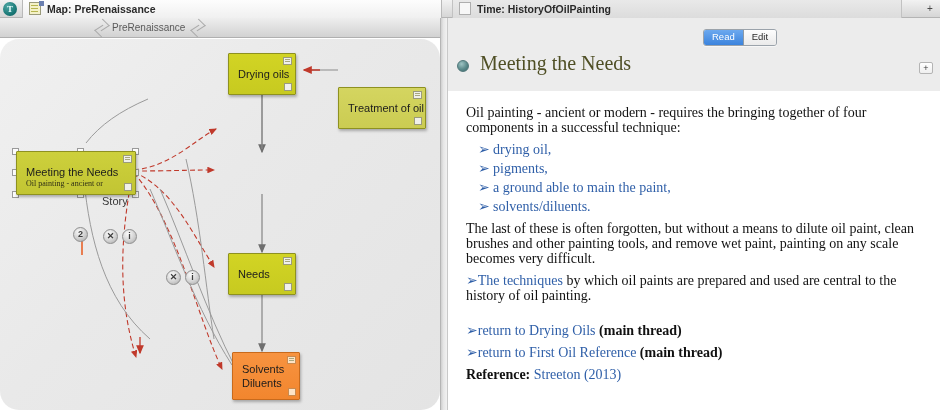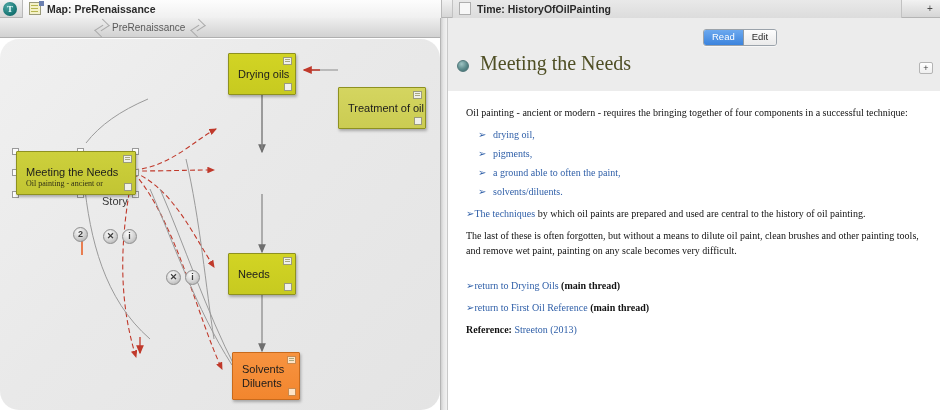--- a/index.html
+++ b/index.html
@@ -300,21 +300,21 @@
     font-size: 9px; line-height: 10px;
     text-align: center; color: #3c3c3c;
   }
   .doc {
     position: absolute; left: 0; top: 73px;
     width: 492px; height: 319px;
     background: #ffffff;
     padding: 14px 18px 0 18px;
     box-sizing: border-box;
     font-family: "Liberation Serif", serif;
-    font-size: 10px;
+    font-size: 14px;
     color: #111111;
     line-height: 15px;
     overflow: hidden;
   }
   .doc p { margin: 0 0 7px 0; }
   .lnk { color: #2f5fa8; }
   .bullets { margin: 0 0 7px 0; padding: 0; list-style: none; }
   .bullets li {
     margin: 0 0 4px 0;
     padding-left: 27px;
@@ -493,31 +493,31 @@
         <li>
           <span class="arrowg">➢</span>
           <span class="lnk">drying oil,</span>
         </li>
         <li>
           <span class="arrowg">➢</span>
           <span class="lnk">pigments,</span>
         </li>
         <li>
           <span class="arrowg">➢</span>
-          <span class="lnk">a ground able to often the paint,</span>
+          <span class="lnk">a ground able to main the paint,</span>
         </li>
         <li>
           <span class="arrowg">➢</span>
           <span class="lnk">solvents/diluents.</span>
         </li>
       </ul>
 
+      <p>The last of these is often forgotten, but without a means to dilute oil paint, clean brushes and other painting tools, and remove wet paint, painting on any scale becomes very difficult.</p>
+
       <p><span class="arrowg">➢</span><span class="lnk">The techniques</span><span> by which oil paints are prepared and used are central to the history of oil painting.</span></p>
-
-      <p>The last of these is often forgotten, but without a means to dilute oil paint, clean brushes and other painting tools, and remove wet paint, painting on any scale becomes very difficult.</p>
 
       <div class="spacerblock"></div>
 
       <p class="retline"><span class="arrowg">➢</span><span class="lnk">return to Drying Oils</span><span class="bold"> (main thread)</span></p>
 
       <p class="retline"><span class="arrowg">➢</span><span class="lnk">return to First Oil Reference</span><span class="bold"> (main thread)</span></p>
 
       <p class="refline"><span class="bold">Reference: </span><span class="lnk">Streeton (2013)</span></p>
     </div>
   </div>

